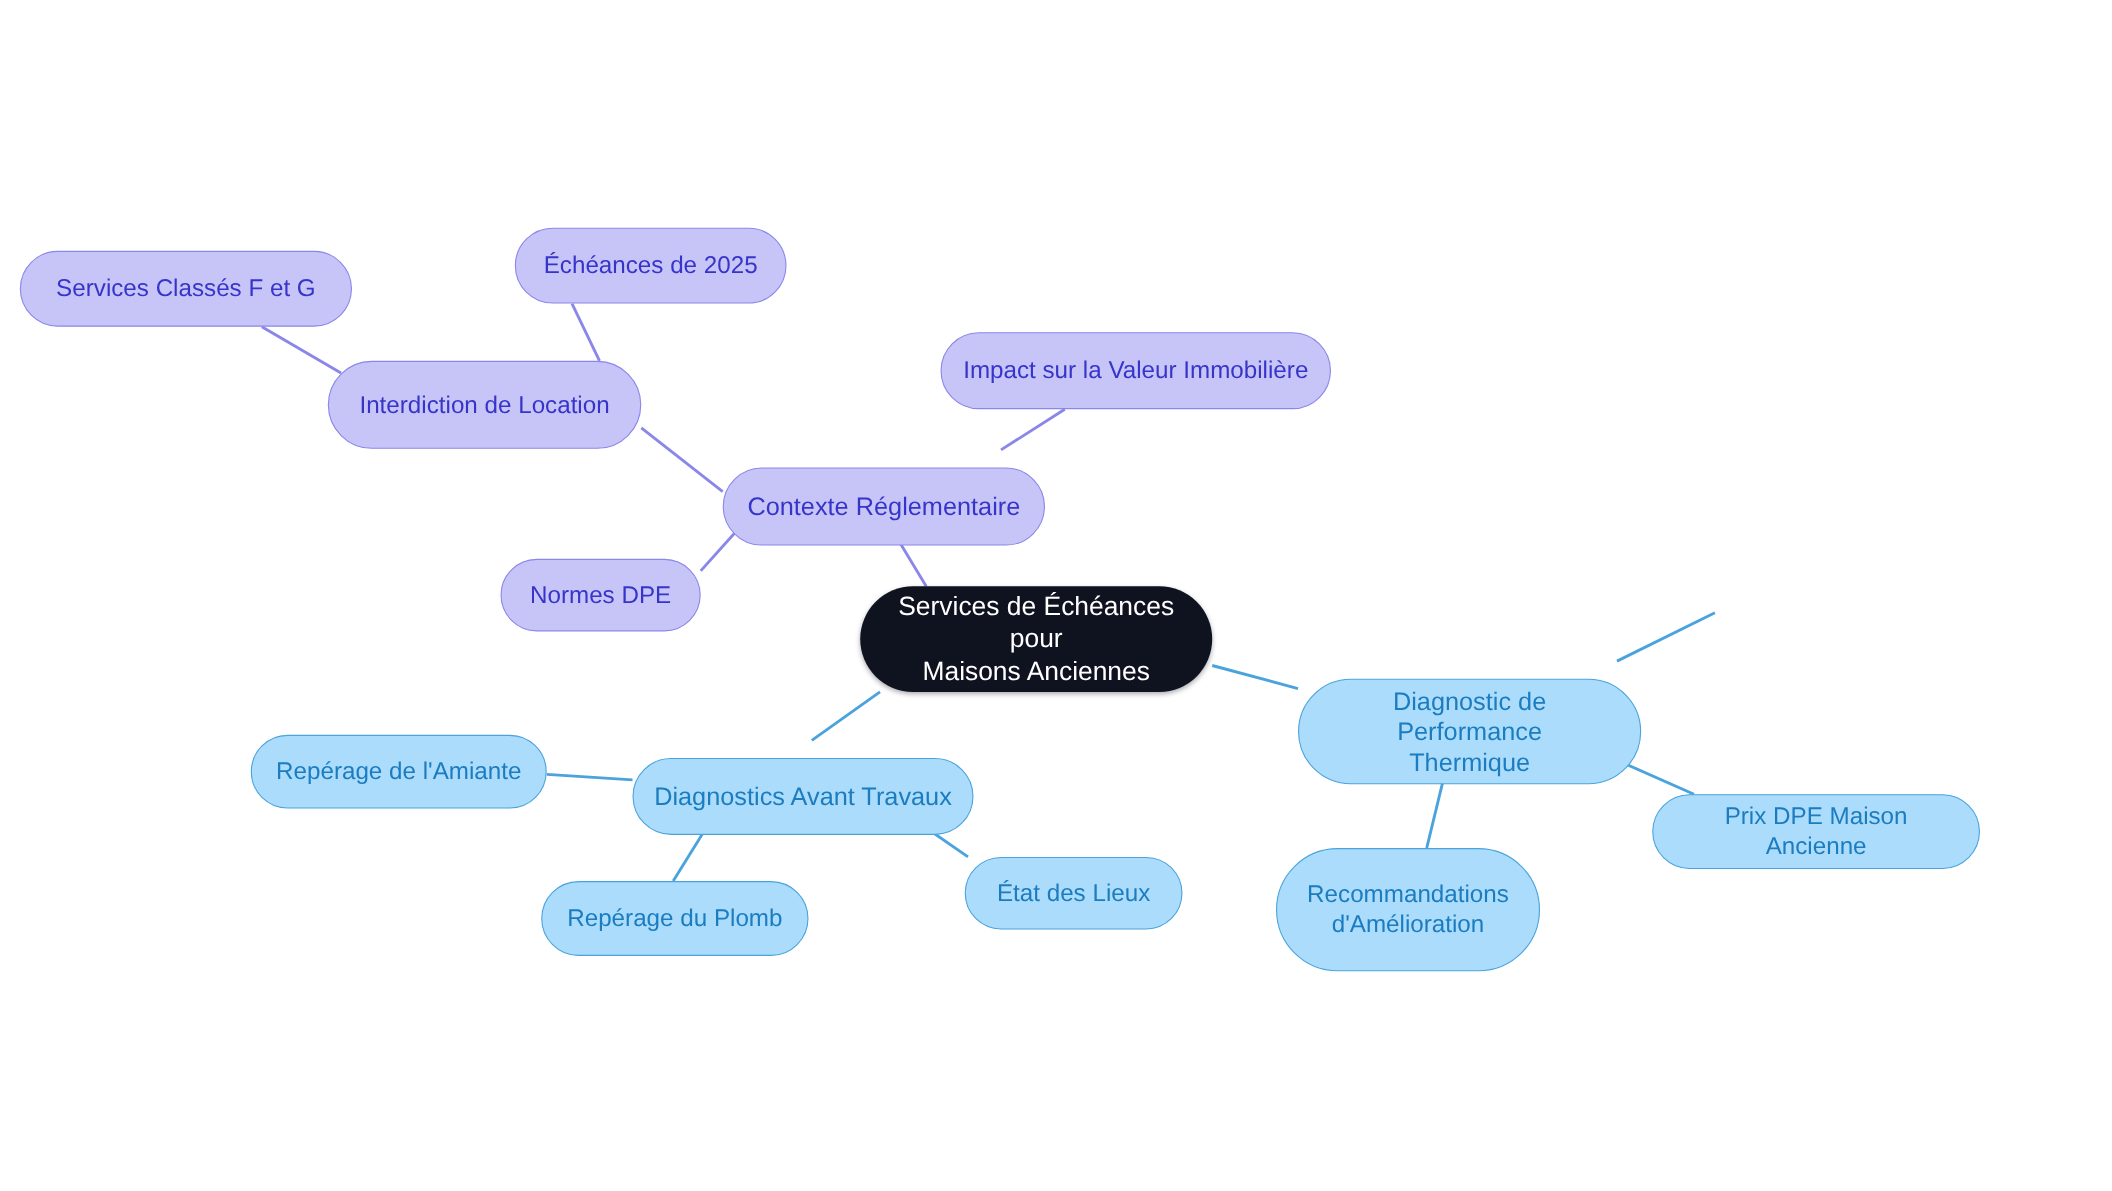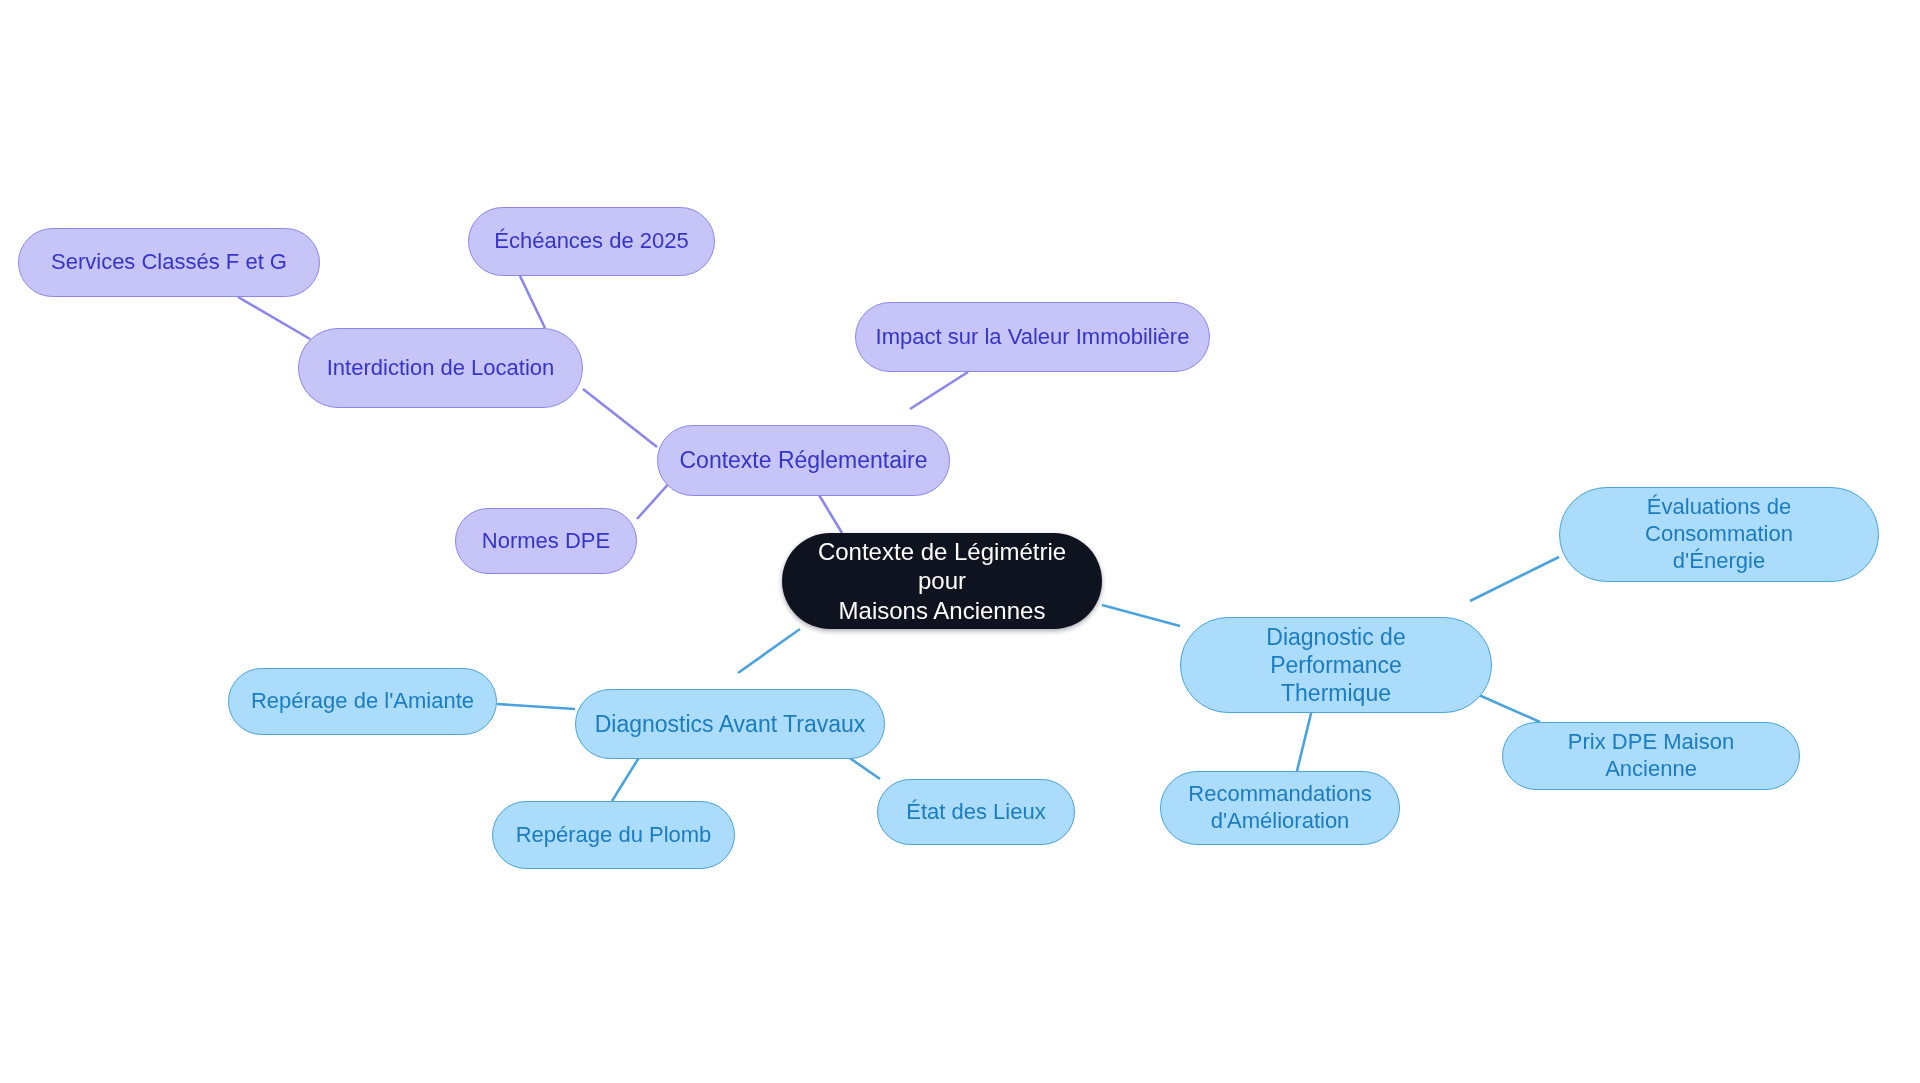--- a/index.html
+++ b/index.html
@@ -76,21 +76,21 @@
     <path d="M 1472 692 L 1540 722" stroke="#4aa3dd" stroke-width="2.6" fill="none"></path>
     <path d="M 1315 697 L 1297 771" stroke="#4aa3dd" stroke-width="2.6" fill="none"></path>
 
     <path d="M 800 629 L 738 673" stroke="#4aa3dd" stroke-width="2.6" fill="none"></path>
     <path d="M 575 709 L 497 704" stroke="#4aa3dd" stroke-width="2.6" fill="none"></path>
     <path d="M 648 743 L 612 801" stroke="#4aa3dd" stroke-width="2.6" fill="none"></path>
     <path d="M 828 743 L 880 779" stroke="#4aa3dd" stroke-width="2.6" fill="none"></path>
   </svg>
 
   <div class="node node-root" style="left:782px; top:533px; width:320px; height:96px;">
-    <span>Contexte de Légimétrie pour
+    <span>Services de Échéances pour
 Maisons Anciennes</span>
   </div>
 
   <div class="node node-purple node-b1" style="left:657px; top:409px; width:293px; height:71px;">
     <span>Contexte Réglementaire</span>
   </div>
 
   <div class="node node-purple node-b2" style="left:298px; top:328px; width:285px; height:80px;">
     <span>Interdiction de Location</span>
   </div>
@@ -109,30 +109,26 @@
 
   <div class="node node-purple node-b2" style="left:468px; top:207px; width:247px; height:69px;">
     <span>Échéances de 2025</span>
   </div>
 
   <div class="node node-blue node-b1" style="left:1180px; top:601px; width:312px; height:96px;">
     <span>Diagnostic de Performance
 Thermique</span>
   </div>
 
-  <div class="node node-blue node-b2" style="left:1559px; top:487px; width:320px; height:95px;">
-    <span>Évaluations de Consommation
-d'Énergie</span>
-  </div>
 
   <div class="node node-blue node-b2" style="left:1502px; top:722px; width:298px; height:68px;">
     <span>Prix DPE Maison Ancienne</span>
   </div>
 
-  <div class="node node-blue node-b2" style="left:1160px; top:771px; width:240px; height:74px;">
+  <div class="node node-blue node-b2" style="left:1160px; top:771px; width:240px; height:112px;">
     <span>Recommandations
 d'Amélioration</span>
   </div>
 
   <div class="node node-blue node-b1" style="left:575px; top:673px; width:310px; height:70px;">
     <span>Diagnostics Avant Travaux</span>
   </div>
 
   <div class="node node-blue node-b2" style="left:228px; top:668px; width:269px; height:67px;">
     <span>Repérage de l'Amiante</span>

